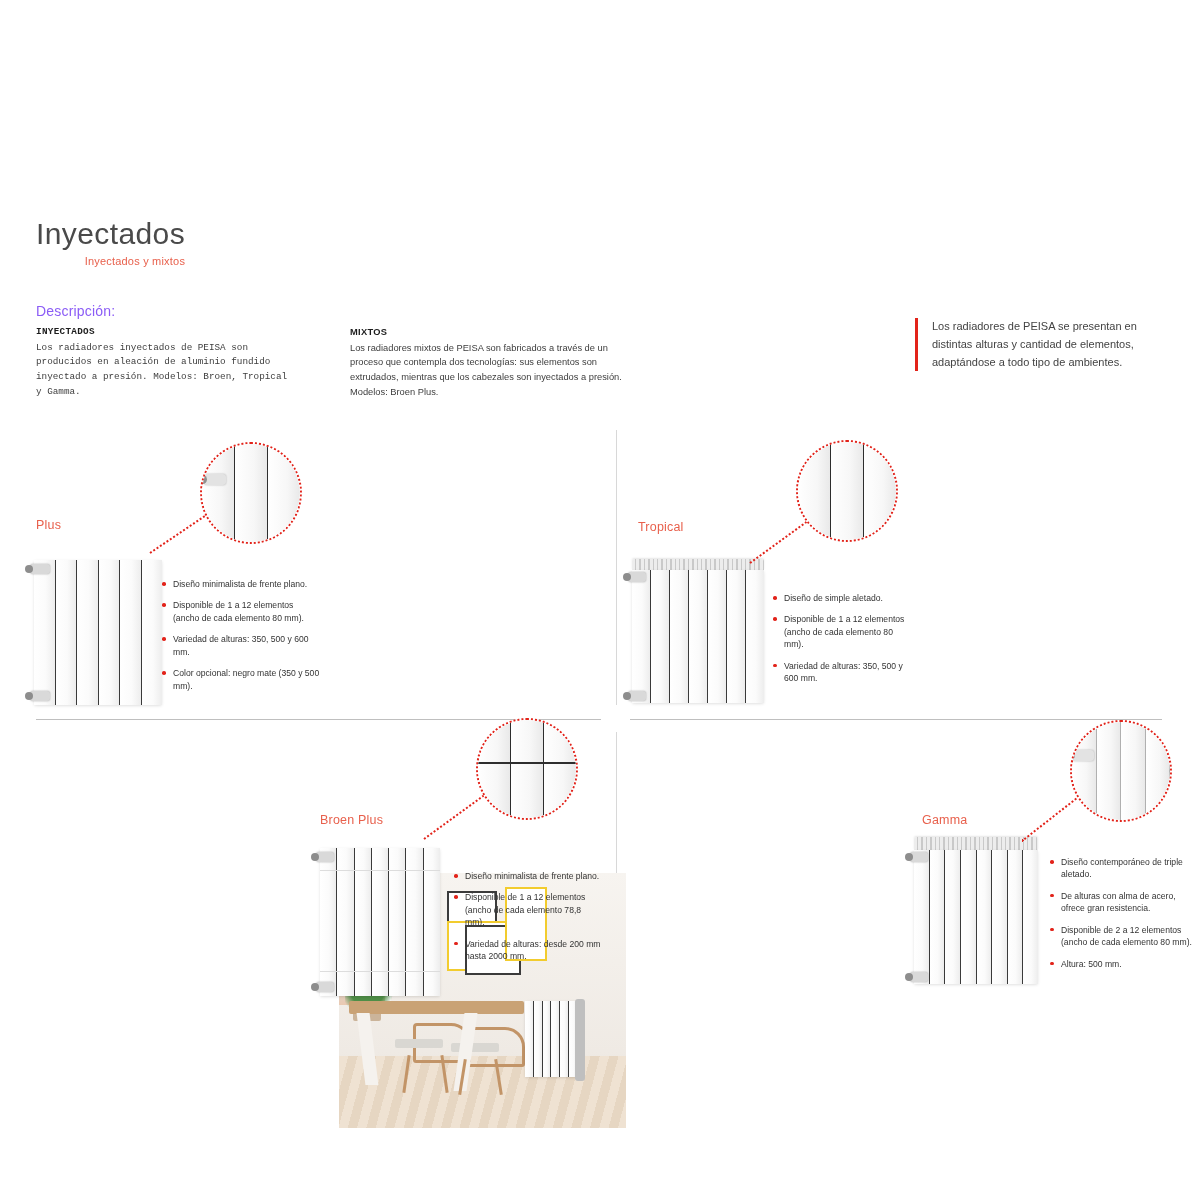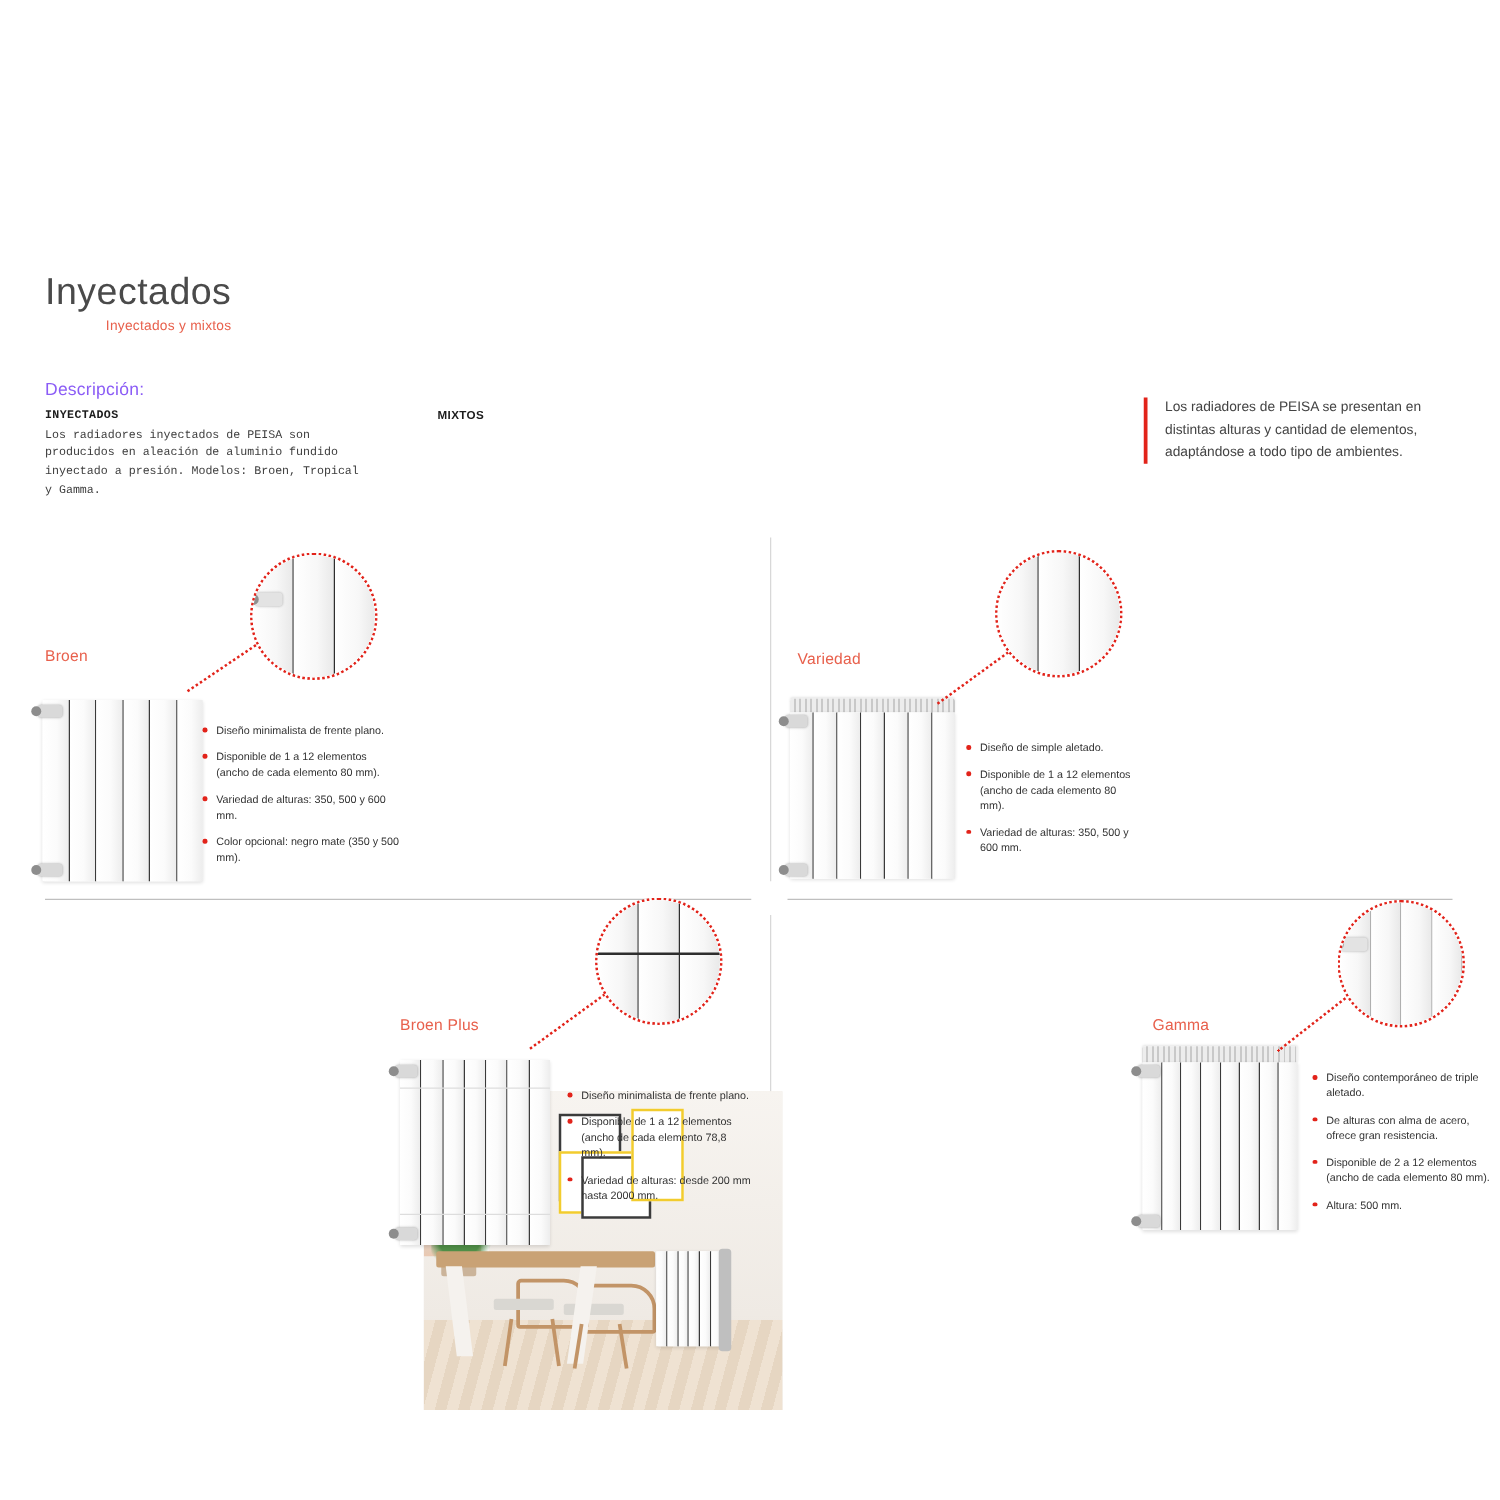--- a/index.html
+++ b/index.html
@@ -145,31 +145,32 @@
 
   <div class="desc-heading">Descripción:</div>
 
   <div class="desc-col" id="desc-injected">
     <span class="lead">INYECTADOS</span>
     <span>Los radiadores inyectados de PEISA son producidos en aleación de aluminio fundido inyectado a presión. Modelos: Broen, Tropical y Gamma.</span>
   </div>
 
   <div class="desc-col" id="desc-mixed">
     <span class="lead">MIXTOS</span>
+    <span>Los radiadores mixtos de PEISA son fabricados a través de un proceso que contempla dos tecnologías: sus elementos son extrudados, mientras que los cabezales son inyectados a presión. Modelos: Broen Plus.</span>
   </div>
 
   <div class="pullquote">Los radiadores de PEISA se presentan en distintas alturas y cantidad de elementos, adaptándose a todo tipo de ambientes.</div>
 
   <div class="hr" id="hr-left"></div>
   <div class="hr" id="hr-right"></div>
   <div class="vr" id="vr-top"></div>
   <div class="vr" id="vr-bottom"></div>
 
   <div class="quad" id="quad-broen">
-    <div class="model-name" style="left:12px;top:88px;">Broen</div>
+    <div class="model-name" style="left:12px;top:88px;">Plus</div>
 
     <div class="rad" style="left:10px;top:130px;width:128px;height:145px;">
       <div class="body"></div>
       <div class="fins">
         <div class="fin"></div>
           <div class="fin"></div>
           <div class="fin"></div>
         <div class="fin"></div>
           <div class="fin"></div>
           <div class="fin"></div>
@@ -234,21 +235,21 @@
 
     <div class="bullets" style="left:138px;top:148px;width:160px;">
       <div class="bullet">Diseño minimalista de frente plano.</div>
       <div class="bullet">Disponible de 1 a 12 elementos (ancho de cada elemento 80 mm).</div>
       <div class="bullet">Variedad de alturas: 350, 500 y 600 mm.</div>
       <div class="bullet">Color opcional: negro mate (350 y 500 mm).</div>
     </div>
   </div>
 
   <div class="quad" id="quad-tropical">
-    <div class="model-name" style="left:10px;top:90px;">Variedad</div>
+    <div class="model-name" style="left:10px;top:90px;">Tropical</div>
 
     <div class="rad" style="left:4px;top:140px;width:132px;height:133px;">
       <div class="finnedtop"></div>
       <div class="body"></div>
       <div class="fins">
         <div class="fin"></div>
           <div class="fin"></div>
           <div class="fin"></div>
           <div class="fin"></div>
         <div class="fin"></div>

